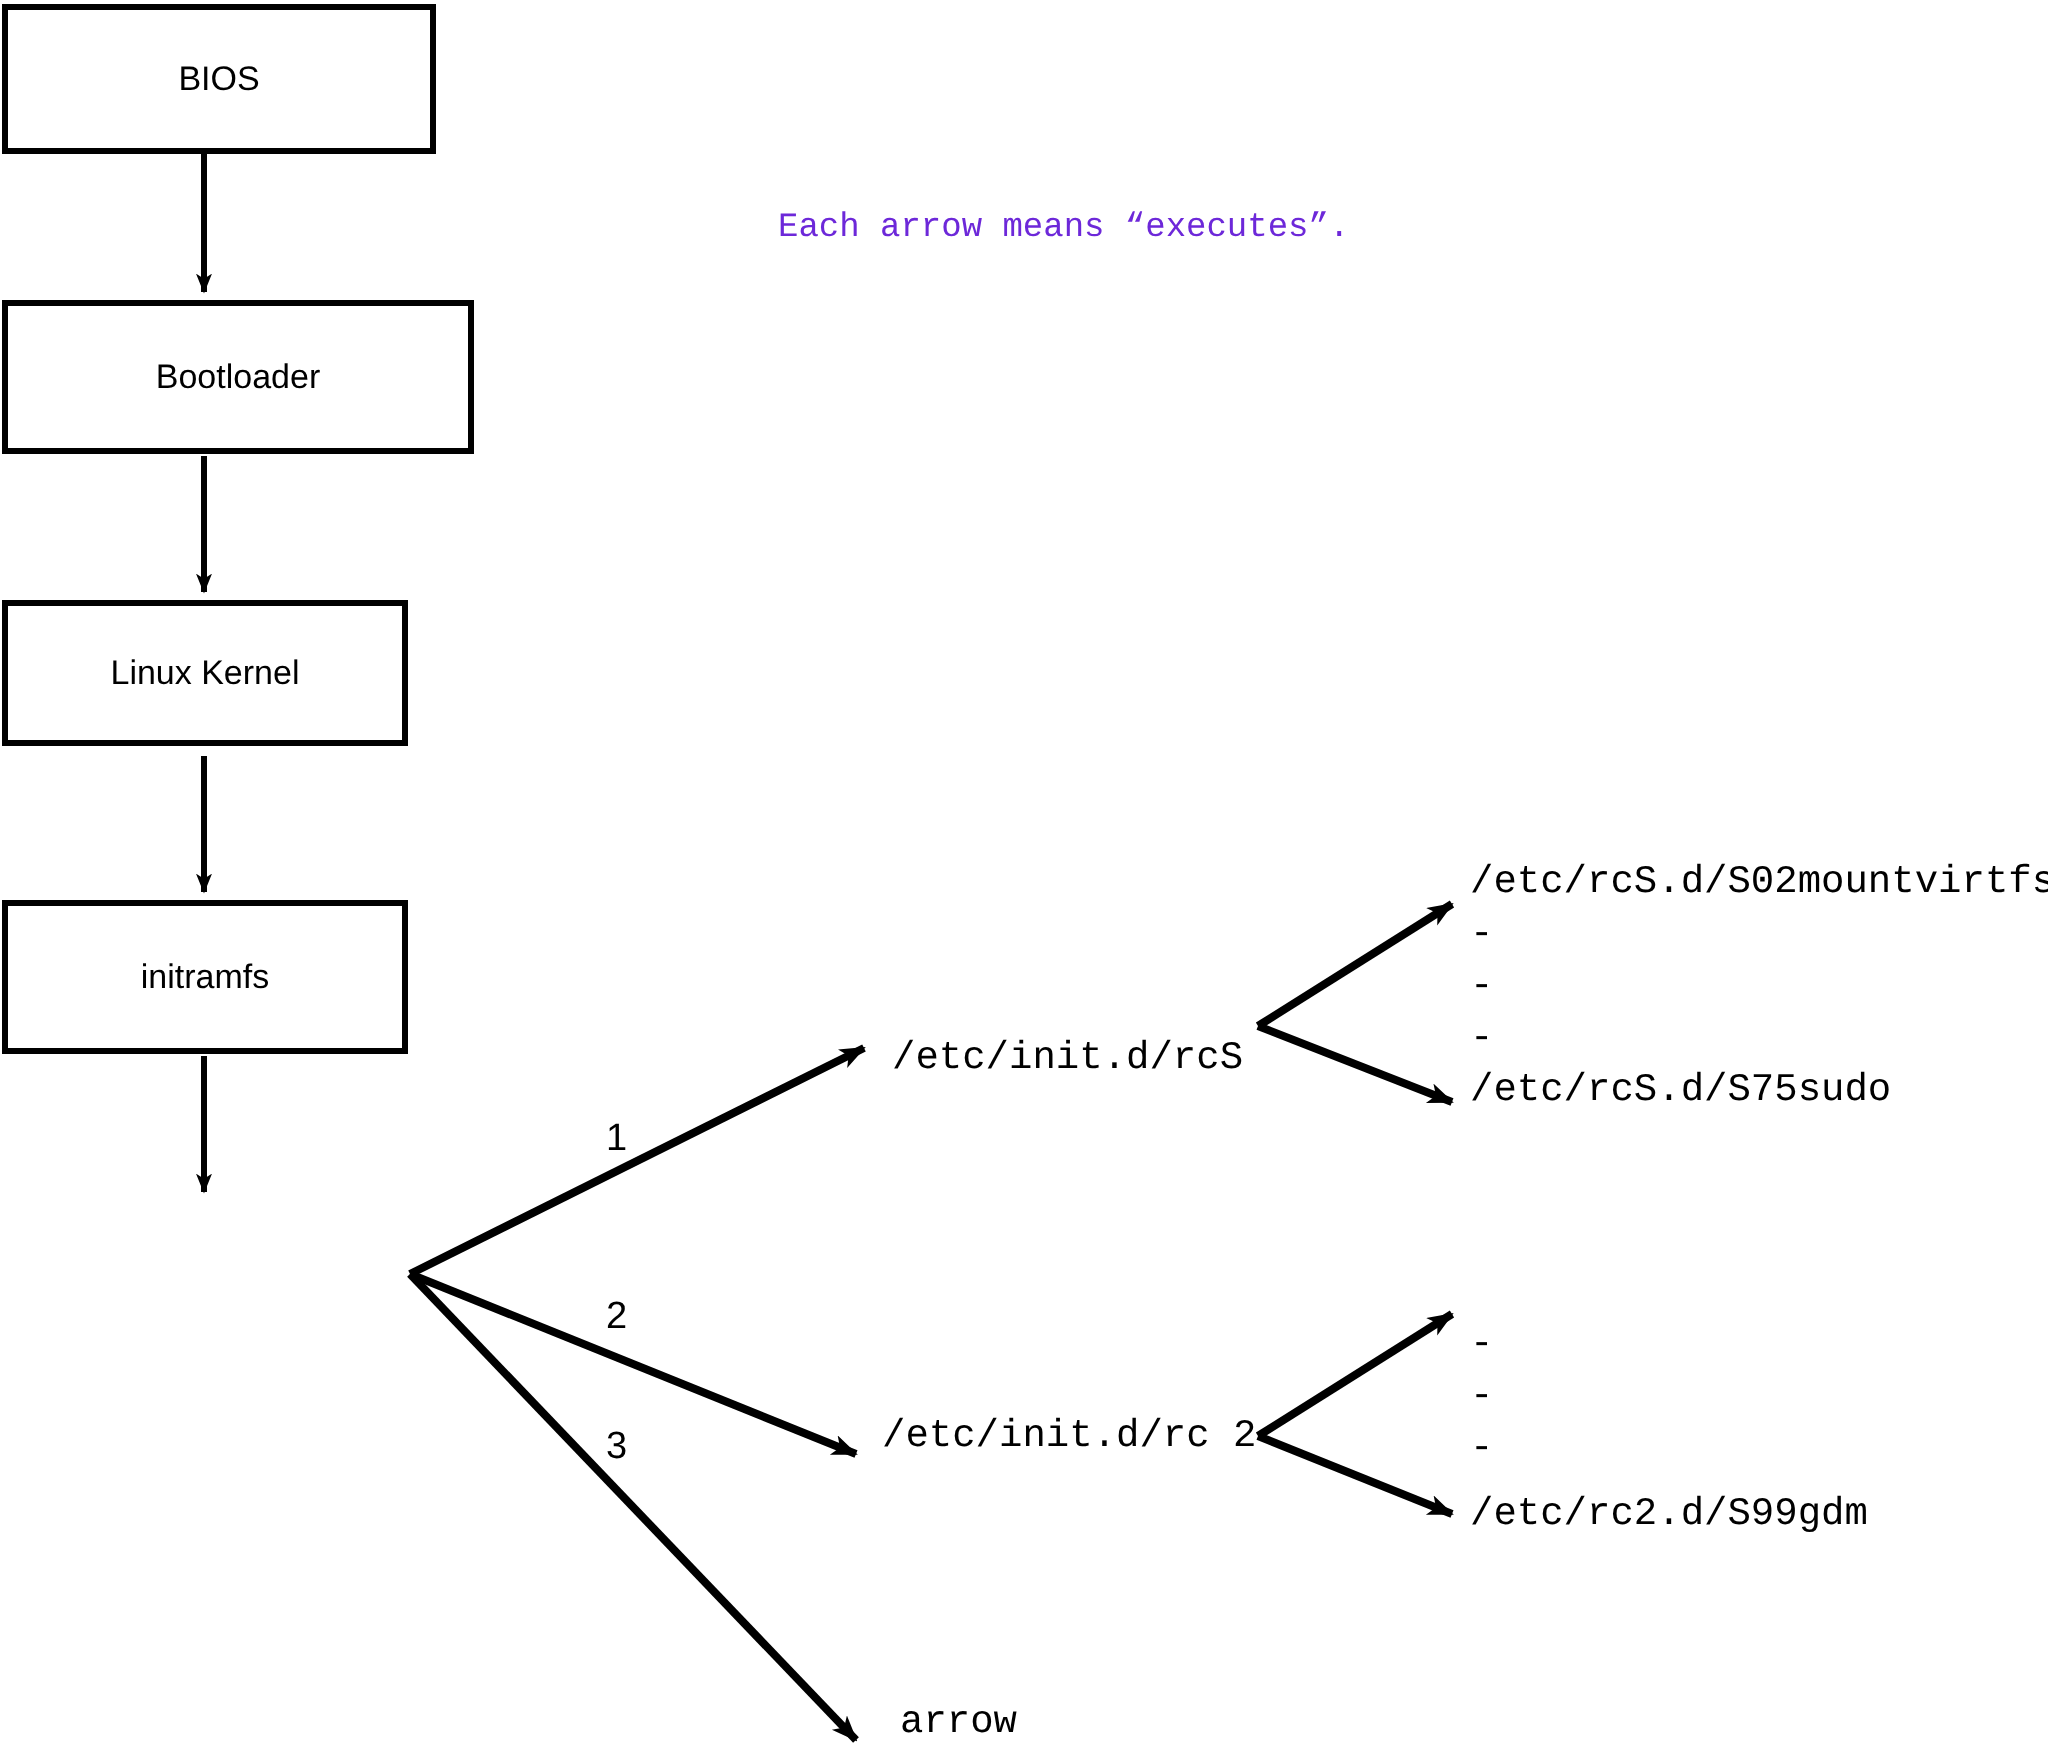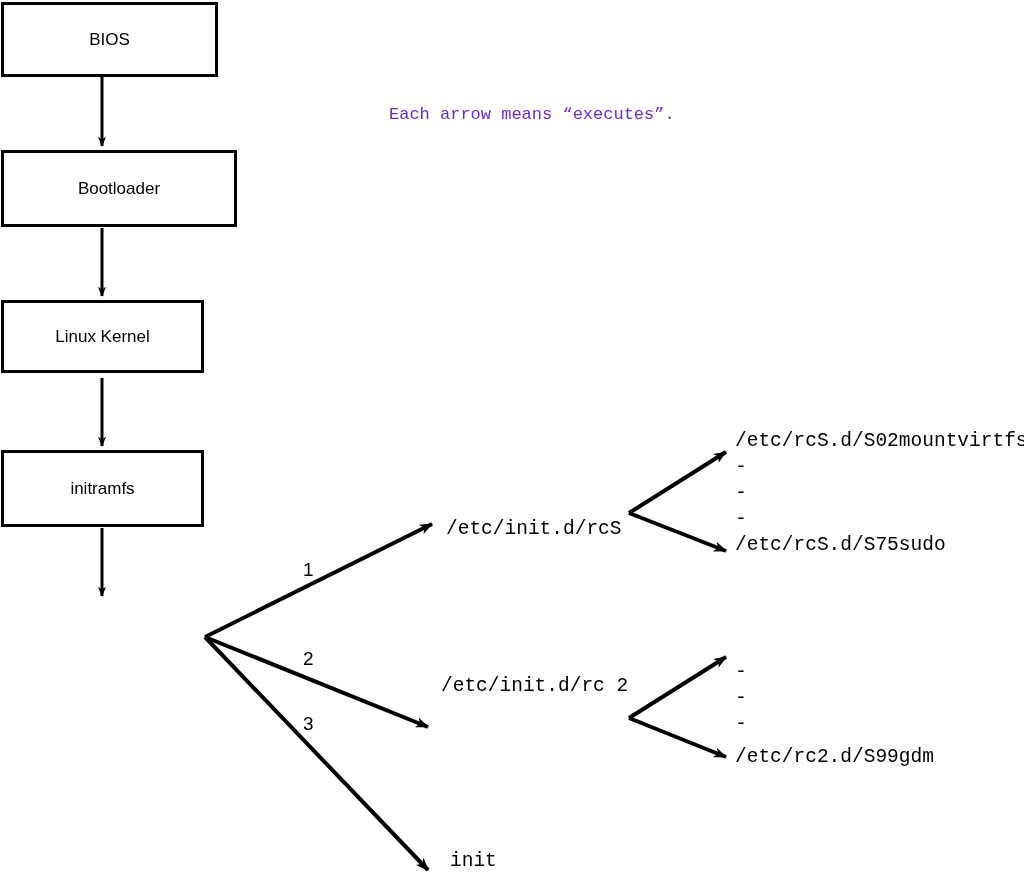--- a/index.html
+++ b/index.html
@@ -151,24 +151,24 @@
   <div class="mono-label" style="left:446px; top:504px;margin-top:16px;">/etc/init.d/rcS</div>
 
   <div class="mono-label" style="left:735px; top:432px;">/etc/rcS.d/S02mountvirtfs</div>
 
   <div class="dash-label" style="left:735px; top:458px;">-</div>
   <div class="dash-label" style="left:735px; top:484px;">-</div>
   <div class="dash-label" style="left:735px; top:510px;">-</div>
 
   <div class="mono-label" style="left:735px; top:536px;">/etc/rcS.d/S75sudo</div>
 
-  <div class="mono-label" style="left:441px; top:677px;">/etc/init.d/rc 2</div>
+  <div class="mono-label" style="left:441px; top:709px;">/etc/init.d/rc 2</div>
 
 
   <div class="dash-label" style="left:735px; top:663px;">-</div>
   <div class="dash-label" style="left:735px; top:689px;">-</div>
   <div class="dash-label" style="left:735px; top:715px;">-</div>
 
   <div class="mono-label" style="left:735px; top:748px;">/etc/rc2.d/S99gdm</div>
 
-  <div class="mono-label" style="left:450px; top:852px;">init</div>
+  <div class="mono-label" style="left:450px; top:852px;">arrow</div>
 
 </div>
 
 </body></html>

